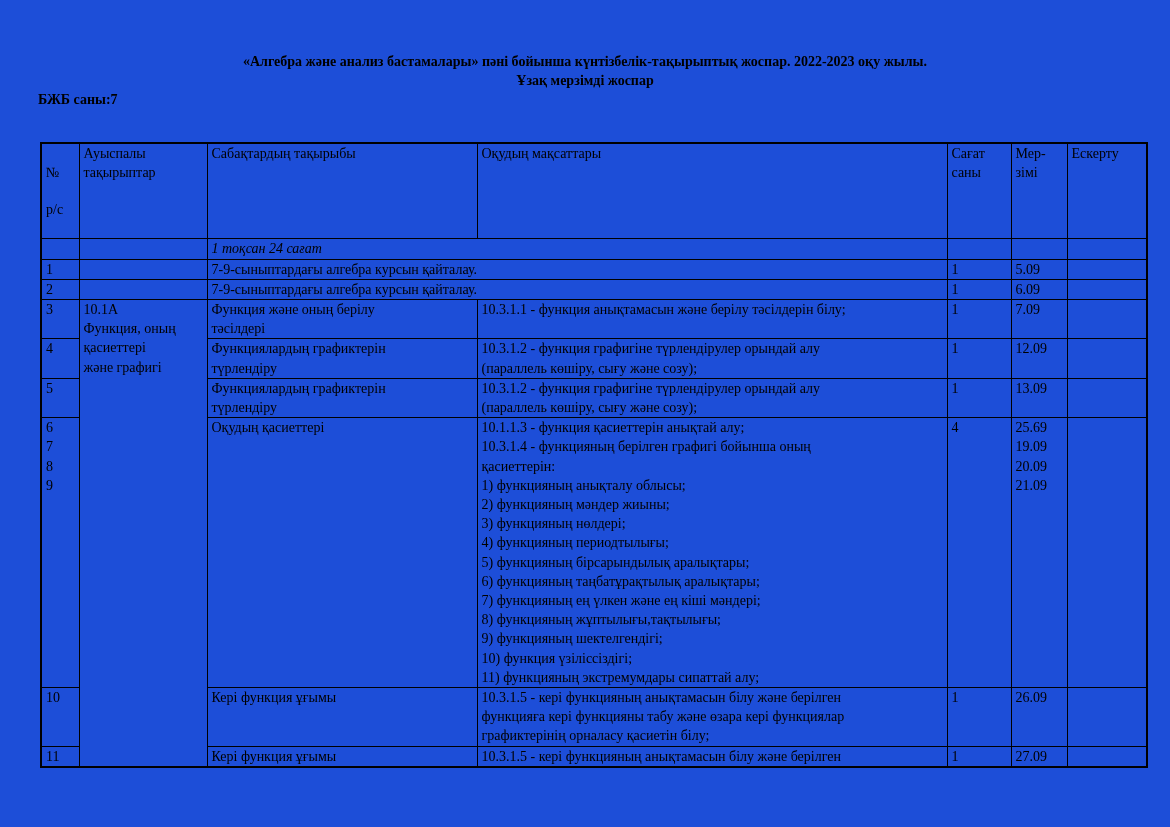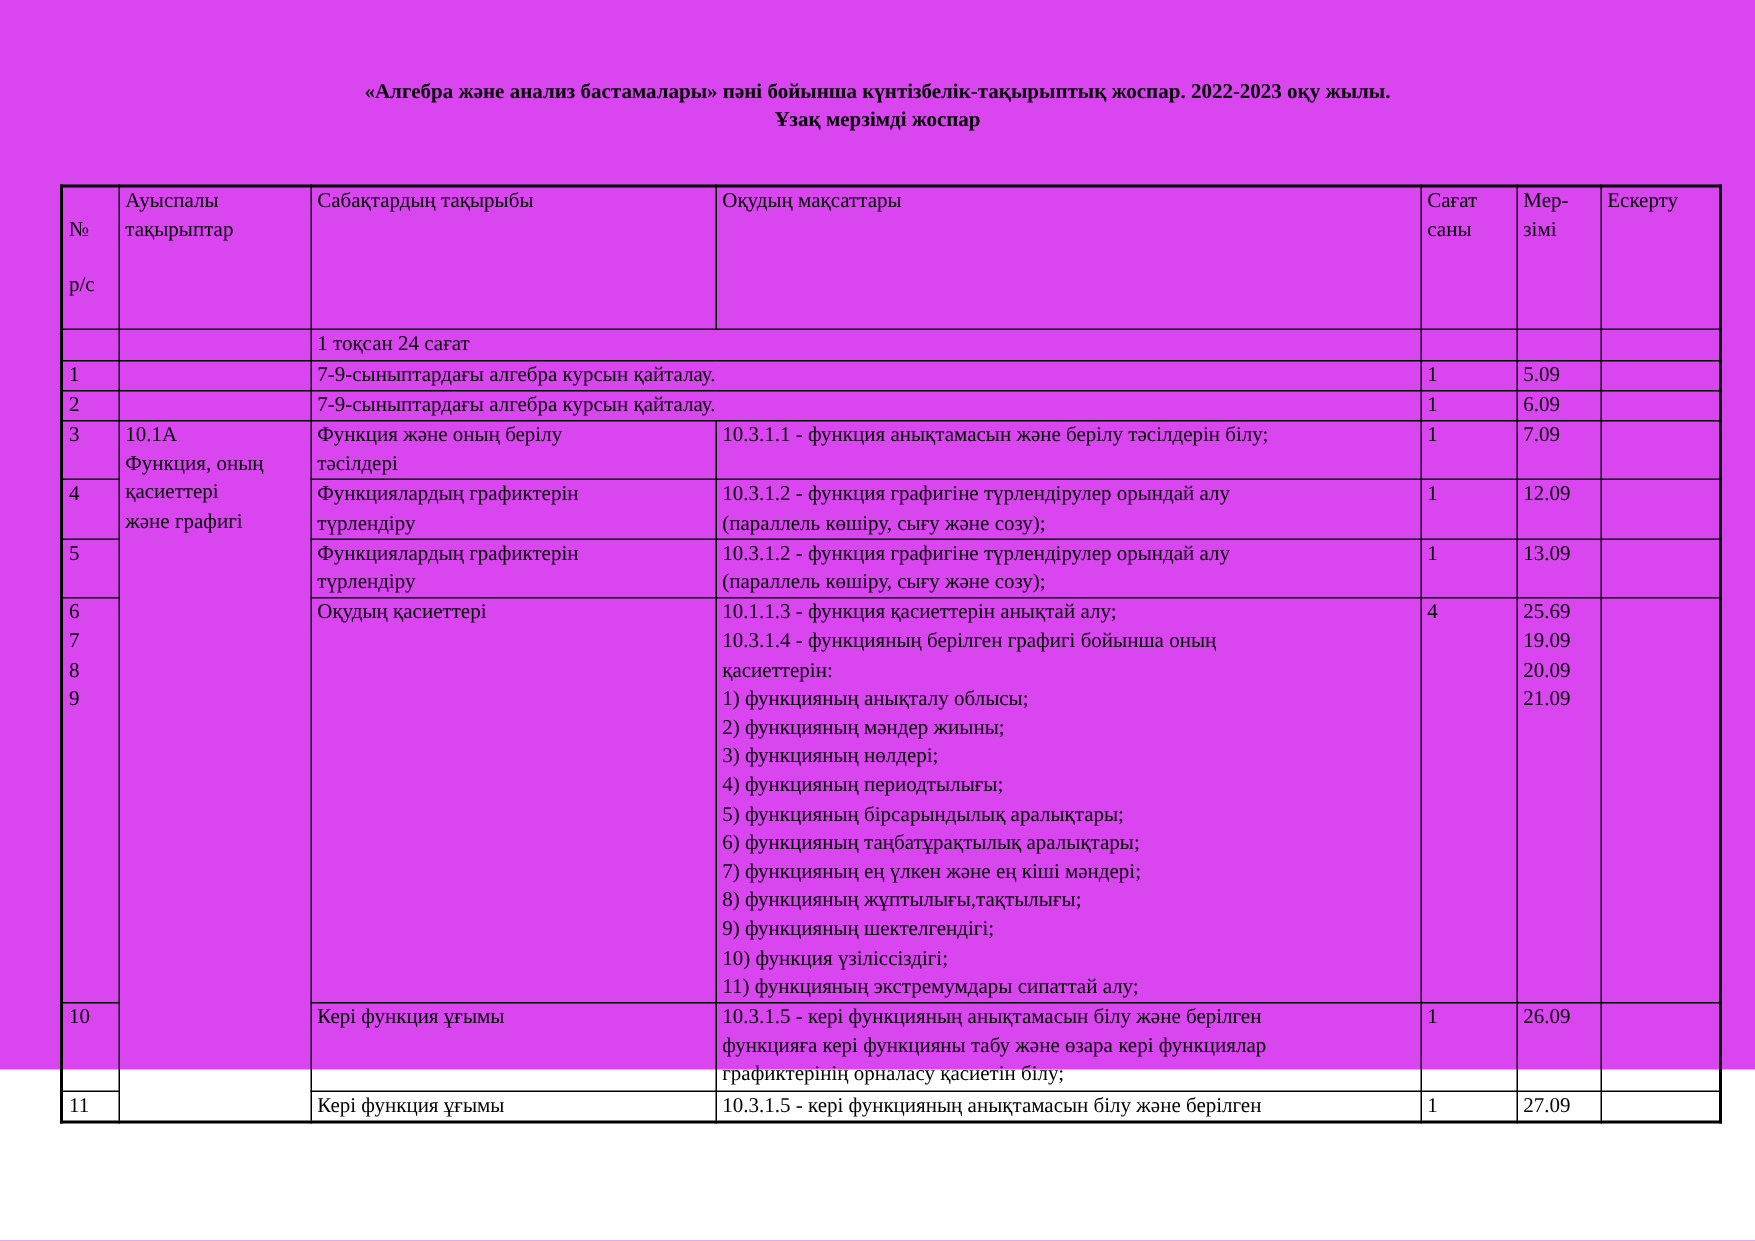--- a/index.html
+++ b/index.html
@@ -4,21 +4,21 @@
 <style>
   * { box-sizing: border-box; }
   html, body { margin: 0; padding: 0; }
   body {
     width: 1170px; height: 827px;
     background: #ffffff;
     color: #000000;
     font-family: "Liberation Serif", serif;
     overflow: hidden;
   }
-  .page { position: relative; width: 1170px; height: 713px; background: #d946ef; }
+  .page { position: relative; width: 1170px; height: 827px; background: #1d4ed8; }
 
   .title-block { padding-top: 52px; text-align: center; }
   .title-line { font-weight: bold; font-size: 14px; line-height: 19px; white-space: pre-line; }
 
   .sub-block { margin: 0 0 0 38px; text-align: left; }
   .sub-line { font-weight: bold; font-size: 14px; line-height: 19px; white-space: pre-line; }
 
   table.plan {
     border-collapse: collapse;
     table-layout: fixed;
@@ -32,39 +32,40 @@
     padding: 0 4px;
     font-size: 14px;
     line-height: 19.2px;
     white-space: pre-line;
     overflow: hidden;
     text-align: left;
     font-weight: normal;
   }
   table.plan th { font-weight: normal; }
   tr.hdr { height: 60px; }
-  tr.qrow { height: 20px; }
+  tr.qrow { height: 20px; font-style: italic; }
   tr.h1 { height: 20px; }
   tr.h2 { height: 39px; }
   tr.big { height: 269px; }
   tr.h3 { height: 58px; }
   .numcell { display: flex; flex-direction: column; justify-content: space-between; height: 56px; }
   td.center-bold { text-align: center; font-weight: bold; }
 </style>
 </head>
 <body>
 
 <div class="page">
 
   <div class="title-block">
     <div class="title-line">«Алгебра және анализ бастамалары» пәні бойынша күнтізбелік-тақырыптық жоспар. 2022-2023 оқу жылы.</div>
     <div class="title-line">Ұзақ мерзімді жоспар</div>
   </div>
 
   <div class="sub-block">
+    <div class="sub-line">БЖБ саны:7</div>
   </div>
 
   <table class="plan">
     <colgroup>
       <col style="width:38px">
         <col style="width:128px">
         <col style="width:270px">
       <col style="width:470px">
         <col style="width:64px">
         <col style="width:56px">

